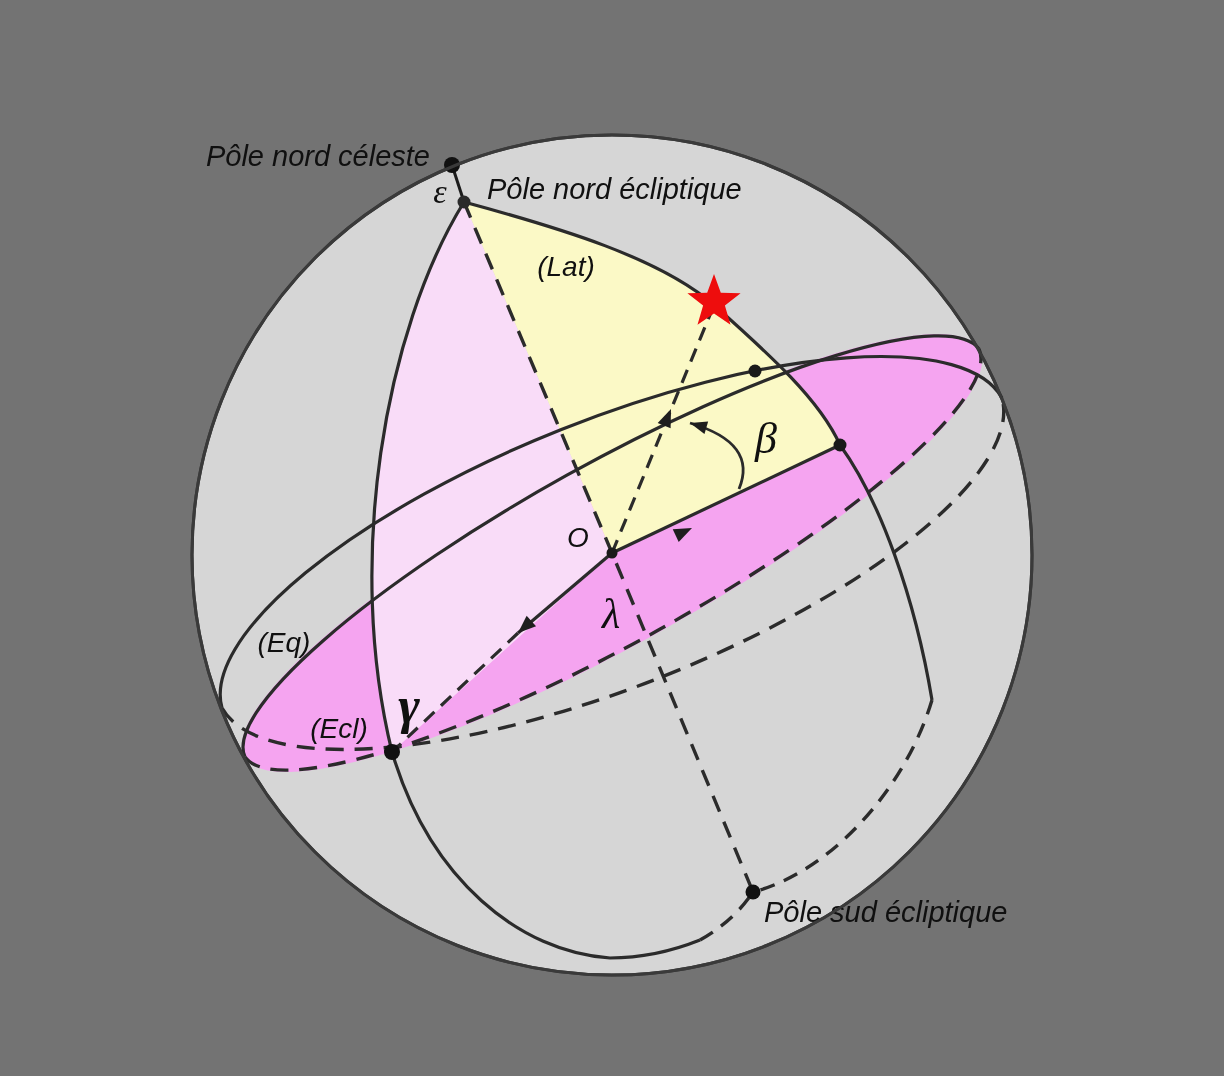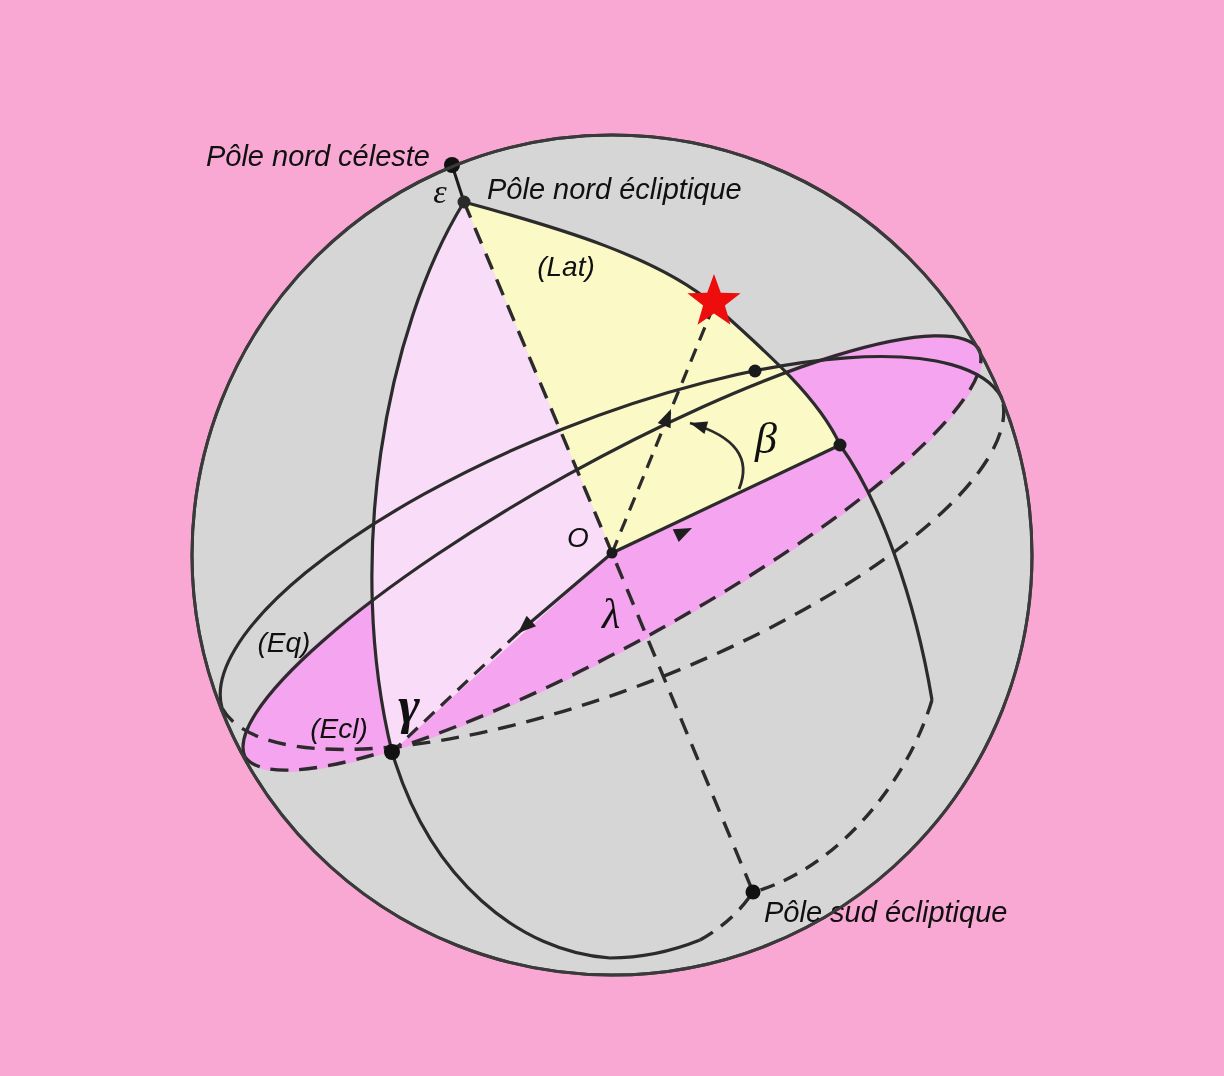--- a/index.html
+++ b/index.html
@@ -5,21 +5,21 @@
   html, body {
     margin: 0;
     padding: 0;
     background: #ffffff;
     font-family: "Liberation Sans", sans-serif;
   }
   .stage {
     position: relative;
     width: 1224px;
     height: 1076px;
-    background: #f9a8d4;
+    background: #737373;
     overflow: hidden;
   }
   svg { display: block; }
   .lbl {
     font-family: "Liberation Sans", sans-serif;
     font-style: italic;
     font-weight: 500;
     fill: #101010;
   }
   .lbl-pole { font-size: 29px; }

